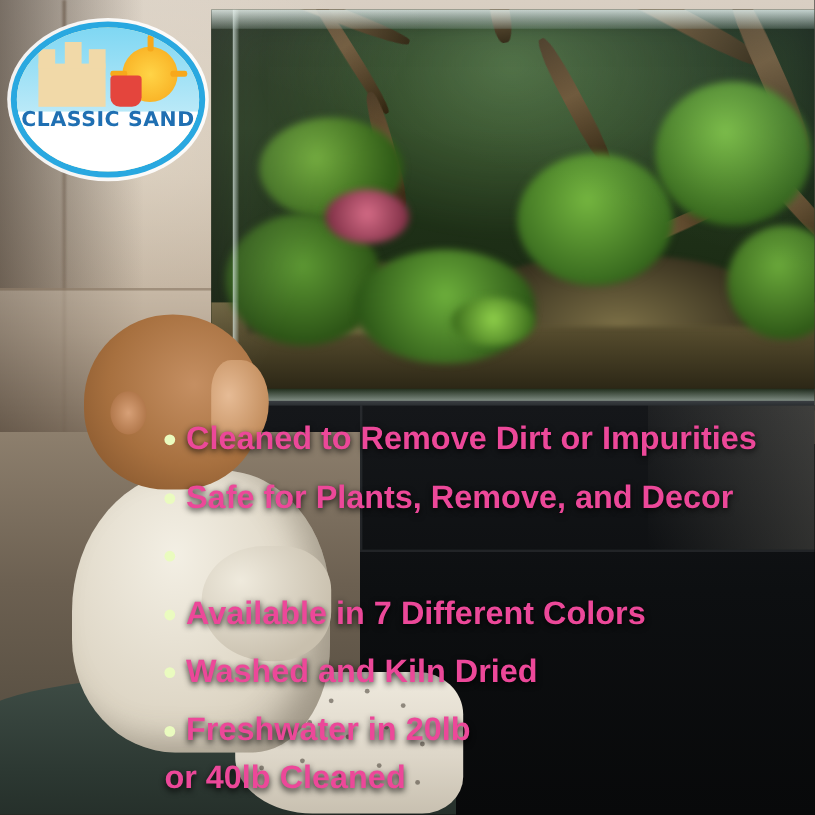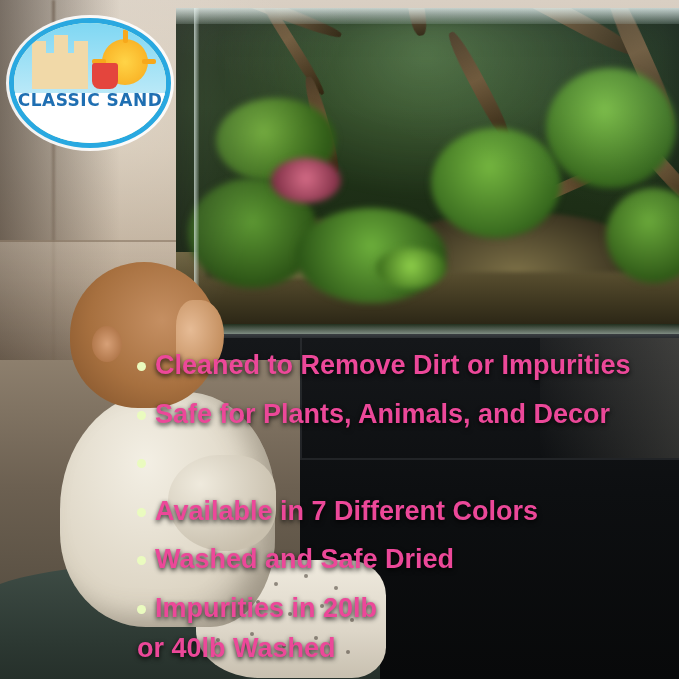--- a/index.html
+++ b/index.html
@@ -327,32 +327,32 @@
     <div class="logo-bucket"></div>
     <div class="logo-sandline"></div>
     <div class="logo-text1">CLASSIC SAND</div>
   </div>
 
   <div class="bullets">
     <div class="bullet-row">
       <span class="dotmark"></span><span>Cleaned to Remove Dirt or Impurities</span>
     </div>
     <div class="bullet-row">
-      <span class="dotmark"></span><span>Safe for Plants, Animals, and Decor</span>
+      <span class="dotmark"></span><span>Safe for Plants, Remove, and Decor</span>
     </div>
     <div class="bullet-row">
       <span class="dotmark"></span>
     </div>
     <div class="bullet-row">
       <span class="dotmark"></span><span>Available in 7 Different Colors</span>
     </div>
     <div class="bullet-row">
-      <span class="dotmark"></span><span>Washed and Safe Dried</span>
-    </div>
-    <div class="bullet-row">
-      <span class="dotmark"></span><span>Impurities in 20lb</span>
+      <span class="dotmark"></span><span>Washed and Kiln Dried</span>
+    </div>
+    <div class="bullet-row">
+      <span class="dotmark"></span><span>Freshwater in 20lb</span>
     </div>
     <div class="bullet-row second-line">
-      <span>or 40lb Washed</span>
+      <span>or 40lb Cleaned</span>
     </div>
   </div>
 
 </div>
 
 </body></html>

